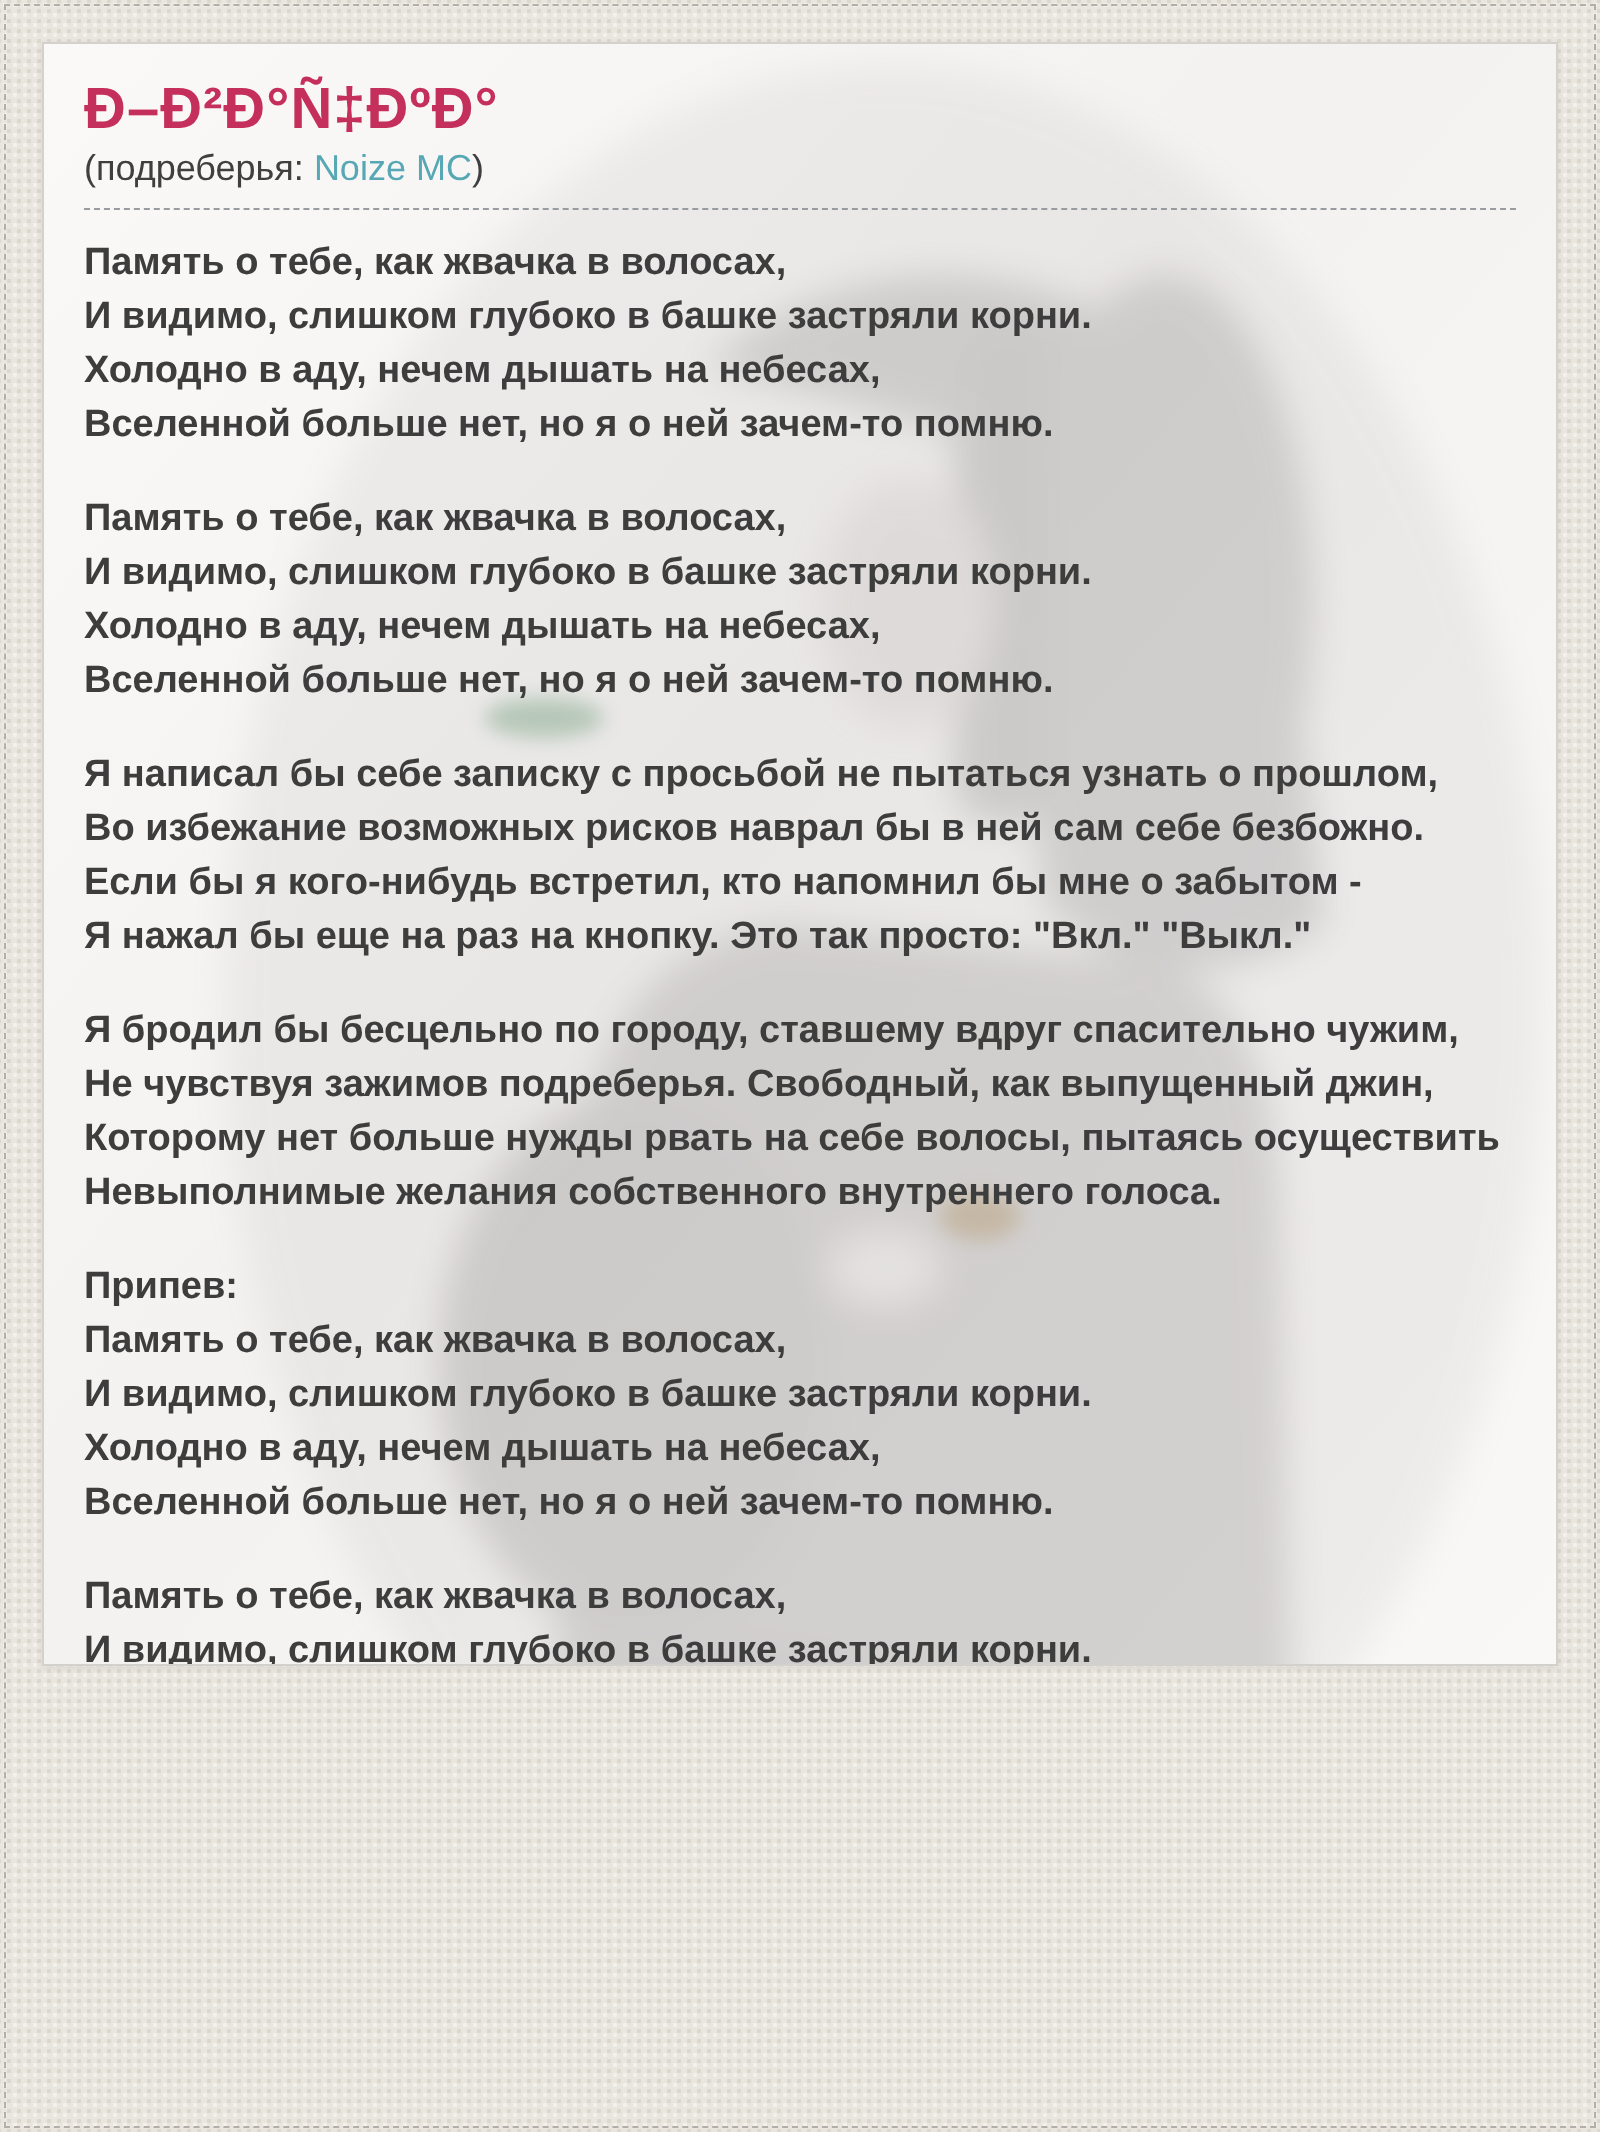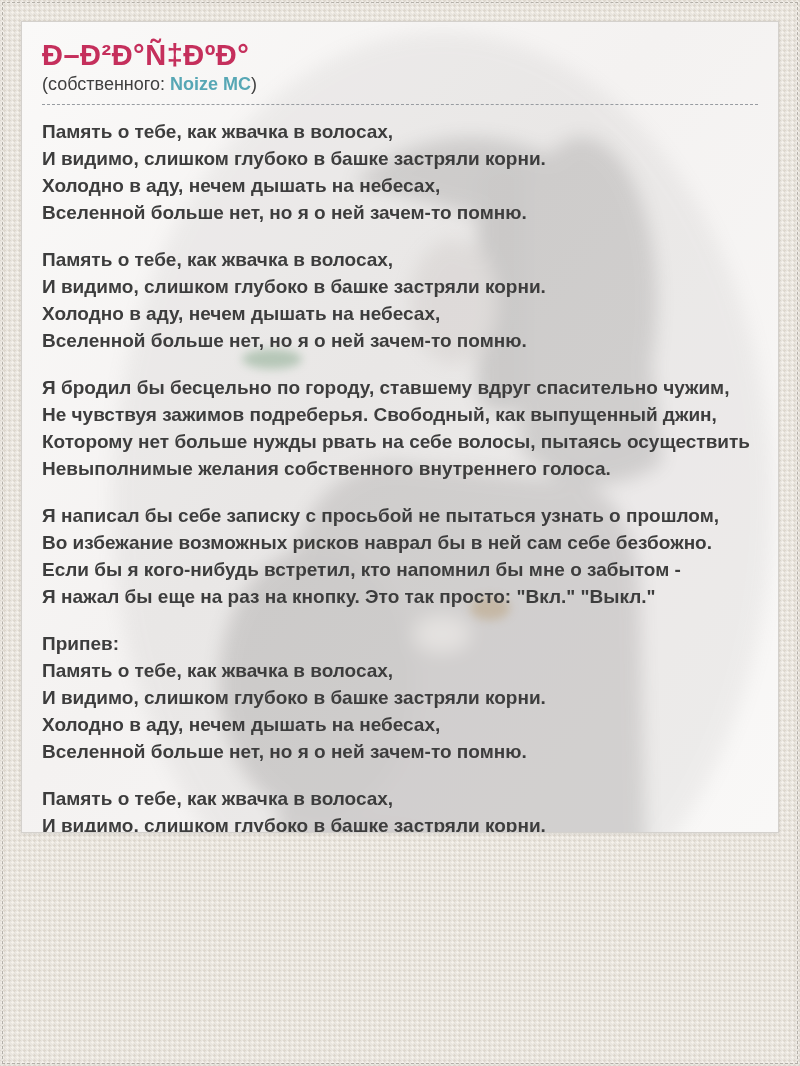--- a/index.html
+++ b/index.html
@@ -54,21 +54,20 @@
     font-size: 18px;
     color: #3f3f3f;
     line-height: 23px;
     padding-bottom: 8px;
     border-bottom: 1px dashed #989ca1;
   }
   .artist-link {
     color: #57a7b5;
     text-decoration: none;
     cursor: pointer;
-    font-weight: bold;
   }
   .lyrics { padding-top: 13px; }
   .lyrics p {
     white-space: pre-line;
     font-size: 19px;
     line-height: 27px;
     color: #3d3d3d;
     margin: 0 0 20px 0;
     font-weight: bold;
   }
@@ -118,39 +117,39 @@
         <ellipse cx="250" cy="337" rx="30" ry="10" fill="#55895f"></ellipse>
 
         <ellipse cx="468" cy="586" rx="20" ry="12" fill="#b08d58"></ellipse>
       </g>
     </svg>
   </div>
 
   <div class="card-content">
     <h1 class="title">Ð–Ð²Ð°Ñ‡ÐºÐ°</h1>
 
-    <div class="artist-line"><span>(собственного: </span><a class="artist-link">Noize MC</a><span>)</span></div>
+    <div class="artist-line"><span>(подреберья: </span><a class="artist-link">Noize MC</a><span>)</span></div>
 
     <div class="lyrics">
       <p>Память о тебе, как жвачка в волосах,
 И видимо, слишком глубоко в башке застряли корни.
 Холодно в аду, нечем дышать на небесах,
 Вселенной больше нет, но я о ней зачем-то помню.</p>
       <p>Память о тебе, как жвачка в волосах,
 И видимо, слишком глубоко в башке застряли корни.
 Холодно в аду, нечем дышать на небесах,
 Вселенной больше нет, но я о ней зачем-то помню.</p>
+      <p>Я написал бы себе записку с просьбой не пытаться узнать о прошлом,
+Во избежание возможных рисков наврал бы в ней сам себе безбожно.
+Если бы я кого-нибудь встретил, кто напомнил бы мне о забытом -
+Я нажал бы еще на раз на кнопку. Это так просто: "Вкл." "Выкл."</p>
       <p>Я бродил бы бесцельно по городу, ставшему вдруг спасительно чужим,
 Не чувствуя зажимов подреберья. Свободный, как выпущенный джин,
 Которому нет больше нужды рвать на себе волосы, пытаясь осуществить
 Невыполнимые желания собственного внутреннего голоса.</p>
-      <p>Я написал бы себе записку с просьбой не пытаться узнать о прошлом,
-Во избежание возможных рисков наврал бы в ней сам себе безбожно.
-Если бы я кого-нибудь встретил, кто напомнил бы мне о забытом -
-Я нажал бы еще на раз на кнопку. Это так просто: "Вкл." "Выкл."</p>
       <p>Припев:
 Память о тебе, как жвачка в волосах,
 И видимо, слишком глубоко в башке застряли корни.
 Холодно в аду, нечем дышать на небесах,
 Вселенной больше нет, но я о ней зачем-то помню.</p>
       <p>Память о тебе, как жвачка в волосах,
 И видимо, слишком глубоко в башке застряли корни.
 Холодно в аду, нечем дышать на небесах,
 Вселенной больше нет, но я о ней зачем-то помню.</p>
     </div>

